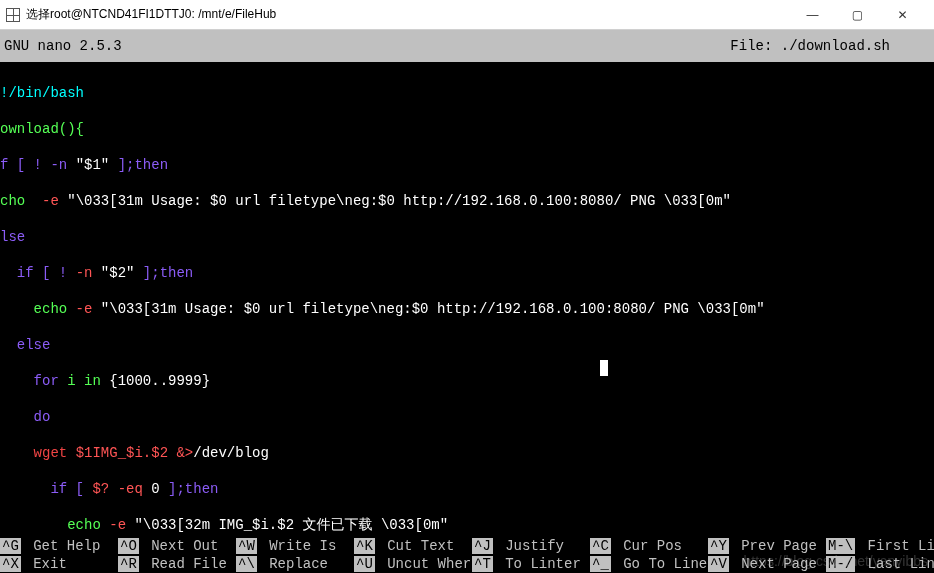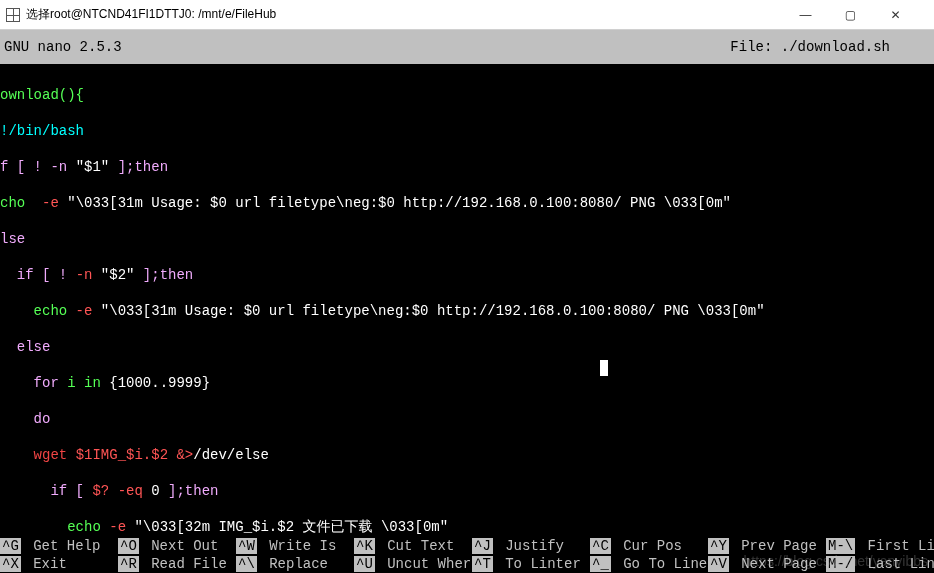--- a/index.html
+++ b/index.html
@@ -12,21 +12,21 @@
     overflow: hidden;
     position: relative;
   }
   .titlebar {
     height: 30px;
     background: #ffffff;
     border-bottom: 1px solid #d0d0d0;
     display: flex;
     align-items: center;
     justify-content: space-between;
-    padding: 0 16px 0 6px;
+    padding: 0 9px 0 6px;
     font-family: "Segoe UI", sans-serif;
     font-size: 12px;
     color: #000;
   }
   .titlebar-left { display: flex; align-items: center; gap: 6px; }
   .app-icon {
     width: 14px; height: 14px;
     border: 1px solid #555;
     display: inline-block;
     position: relative;
@@ -51,39 +51,39 @@
   }
   .terminal {
     width: 100%;
     height: 543px;
     background: #000;
     color: #c0c0c0;
     position: relative;
     overflow: hidden;
   }
   .header-strip {
-    height: 34px;
+    height: 16px;
     background: #c0c0c0;
     color: #000;
     display: flex;
     align-items: center;
-    padding: 0 4px;
+    padding: 16px 4px;
     white-space: pre;
   }
   .header-left { flex: 0 0 auto; }
   .header-center { flex: 1; text-align: right; }
   .header-right { flex: 0 0 40px; }
   .content {
     padding: 4px 0 0 0;
     white-space: pre;
     line-height: 18px;
   }
   .line { display: block; }
   .c-cyan   { color: #00ffff; }
-  .c-yellow { color: #f0abfc; }
+  .c-yellow { color: #8b5cf6; }
   .c-red    { color: #ff5555; }
   .c-green  { color: #55ff55; }
   .c-white  { color: #ffffff; }
   .c-grey   { color: #ef4444; }
   .cursor {
     display: inline-block;
     width: 8px; height: 16px;
     background: #fff;
     vertical-align: middle;
     position: absolute;
@@ -143,31 +143,31 @@
 <div class="terminal">
   <div class="header-strip">
     <span class="header-left">GNU nano 2.5.3</span>
     <span class="header-center">
       <span>File:</span> <span>./download.sh</span>
     </span>
     <span class="header-right"></span>
   </div>
 
   <div class="content">
+<span class="line"><span class="c-cyan">!/bin/bash</span></span>
 <span class="line"><span class="c-green">ownload(){</span></span>
-<span class="line"><span class="c-cyan">!/bin/bash</span></span>
 <span class="line"><span class="c-yellow">f [ ! -n </span><span class="c-white">"$1"</span><span class="c-yellow"> ];then</span></span>
 <span class="line"><span class="c-green">cho </span><span class="c-red"> -e</span><span class="c-white"> "\033[31m Usage: $0 url filetype\neg:$0 http://192.168.0.100:8080/ PNG \033[0m"</span></span>
 <span class="line"><span class="c-yellow">lse</span></span>
 <span class="line"><span class="c-yellow">  if [ ! </span><span class="c-red">-n</span><span class="c-white"> "$2"</span><span class="c-yellow"> ];then</span></span>
 <span class="line"><span class="c-green">    echo</span><span class="c-red"> -e</span><span class="c-white"> "\033[31m Usage: $0 url filetype\neg:$0 http://192.168.0.100:8080/ PNG \033[0m"</span></span>
 <span class="line"><span class="c-yellow">  else</span></span>
 <span class="line"><span class="c-yellow">    for</span><span class="c-green"> i in</span><span class="c-white"> {1000..9999}</span></span>
 <span class="line"><span class="c-yellow">    do</span></span>
-<span class="line"><span class="c-grey">    wget </span><span class="c-red">$1IMG_$i.$2 &amp;&gt;</span><span class="c-white">/dev/else</span></span>
+<span class="line"><span class="c-grey">    wget </span><span class="c-red">$1IMG_$i.$2 &amp;&gt;</span><span class="c-white">/dev/blog</span></span>
 <span class="line"><span class="c-yellow">      if [ </span><span class="c-red">$? -eq</span><span class="c-white"> 0</span><span class="c-yellow"> ];then</span></span>
 <span class="line"><span class="c-green">        echo</span><span class="c-red"> -e</span><span class="c-white"> "\033[32m IMG_$i.$2 文件已下载 \033[0m"</span></span>
 <span class="line"><span class="c-yellow">      else</span></span>
 
 
 
 
 
 
 

